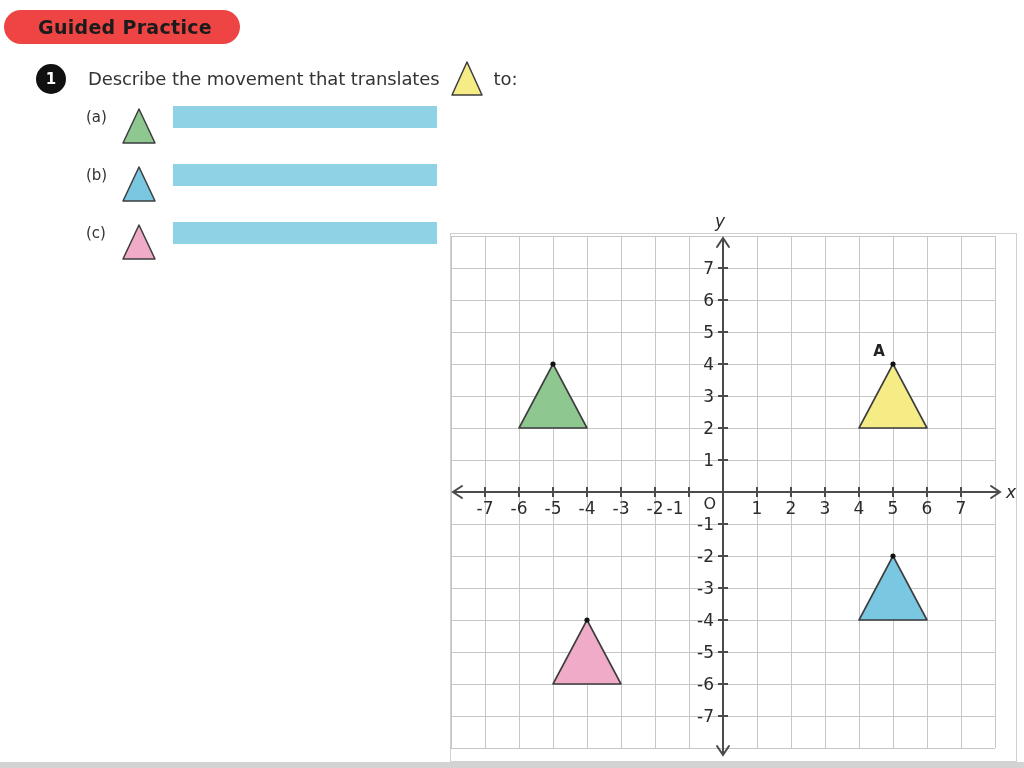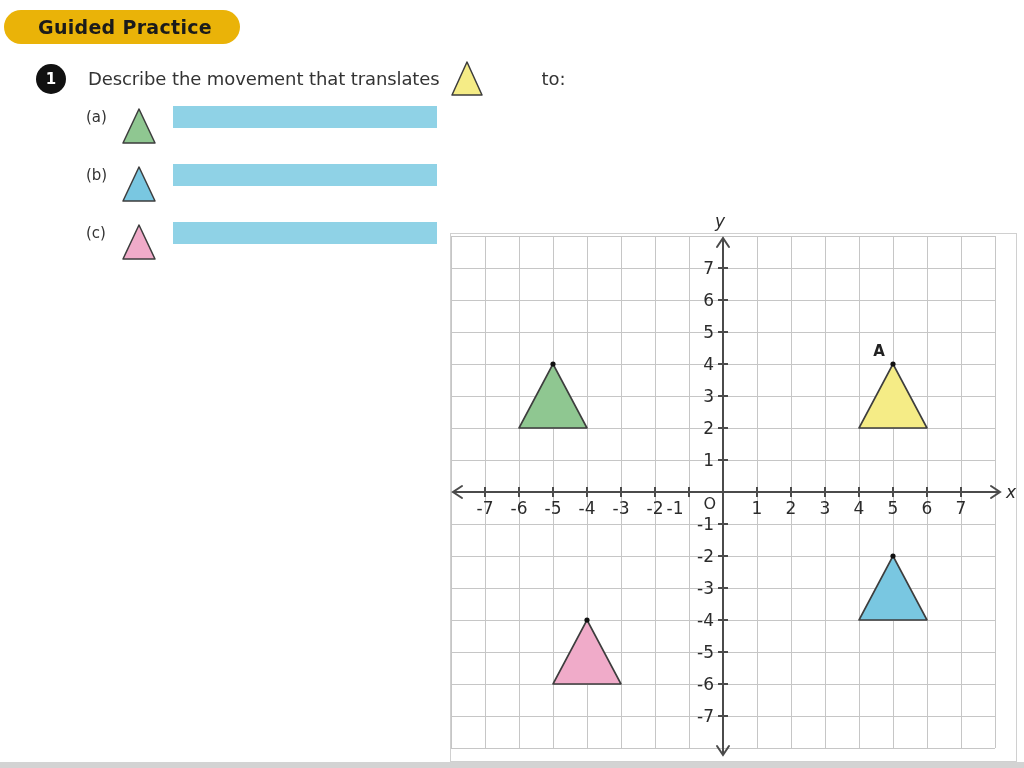--- a/index.html
+++ b/index.html
@@ -17,33 +17,33 @@
   .pill span{font-size:19px;font-weight:bold;color:#1b1b1b;letter-spacing:.3px;}
   .question-row{
     position:absolute;left:36px;top:60px;display:flex;align-items:center;gap:10px;
   }
   .qnum{
     width:30px;height:30px;border-radius:50%;background:#111;
     display:flex;align-items:center;justify-content:center;flex:0 0 auto;
   }
   .qnum span{color:#fff;font-size:15px;font-weight:bold;}
   .qtext{font-size:18px;color:#333;letter-spacing:-.1px;padding-left:12px;}
-  .qtext.after{padding-left:0;margin-left:48px;}
+  .qtext.after{padding-left:0;}
   .tri-icon{display:block;flex:0 0 auto;}
   .answer-row{position:absolute;left:86px;display:flex;align-items:flex-start;}
   .alabel{font-size:15px;color:#333;width:34px;padding-top:2px;}
   .answer-row svg{margin-top:1px;}
   .answer-bar{width:264px;height:22px;margin-left:15px;}
   #grid-svg{position:absolute;left:450px;top:205px;}
   .bottom-strip{position:absolute;left:0;top:762px;width:1024px;height:6px;background:#d3d3d3;}
 </style>
 </head>
 <body>
 
-<div class="pill" style="background: #eab308;">
+<div class="pill" style="background: #ef4444;">
   <span>Guided Practice</span>
 </div>
 
 <div class="question-row">
   <div class="qnum">
     <span>1</span>
   </div>
   <span class="qtext">Describe the movement that translates</span>
   <svg class="tri-icon" width="34" height="37" viewBox="0 0 34 37">
     <polygon points="17,2 2,35 32,35" stroke-width="1.5" stroke-linejoin="round" fill="#f5ec86" stroke="#3d3d3d"></polygon>

